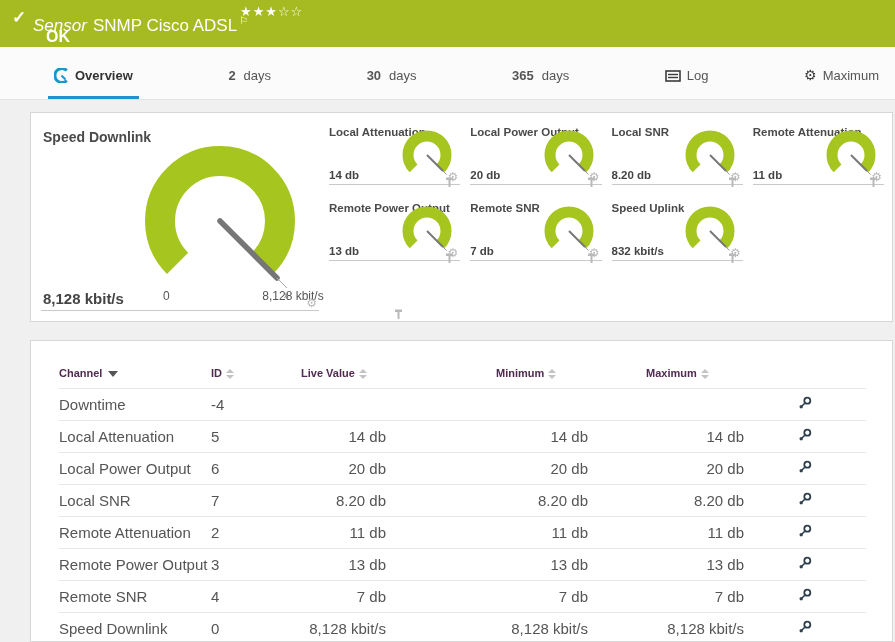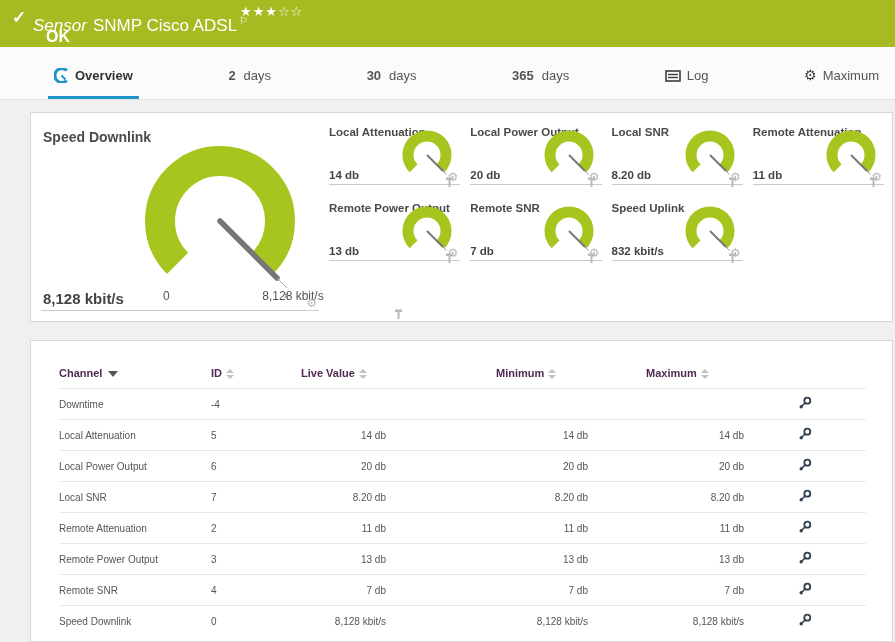--- a/index.html
+++ b/index.html
@@ -60,21 +60,21 @@
   .s-cell .g-title { font-size:11.5px; font-weight:bold; color:#4a4a4a; padding-top:3px; }
   .s-cell svg { position:absolute; right:4px; top:6px; }
   .s-value { position:absolute; left:0; bottom:3px; font-size:11.5px; font-weight:bold; color:#444; }
   
   table { width:100%; border-collapse:collapse; table-layout:fixed; }
   .table-wrap { padding:14px 26px 0 28px; }
   th {
     text-align:left; font-size:11px; font-weight:bold; color:#502a52;
     padding:12px 0 9px 0; white-space:nowrap;
   }
-  td { font-size:10px; color:#555; padding:7px 0; border-top:1px solid #e9e9e9; white-space:nowrap; }
+  td { font-size:15px; color:#555; padding:7px 0; border-top:1px solid #e9e9e9; white-space:nowrap; }
   col.c-channel{width:152px;} col.c-id{width:90px;} col.c-last{width:195px;}
   col.c-min{width:150px;} col.c-max{width:150px;} col.c-act{width:auto;}
   td.num-last { text-align:right; padding-right:110px; }
   td.num-min  { text-align:right; padding-right:58px; }
   td.num-max  { text-align:right; padding-right:52px; }
   td.act { padding-left:2px; }
   .sort-both { display:inline-block; vertical-align:middle; margin-left:4px; }
   .sort-both i { display:block; width:0; height:0; border-left:4px solid transparent; border-right:4px solid transparent; }
   .sort-both .up { border-bottom:4px solid #c3c3c3; margin-bottom:2px; }
   .sort-both .dn { border-top:4px solid #c3c3c3; }

